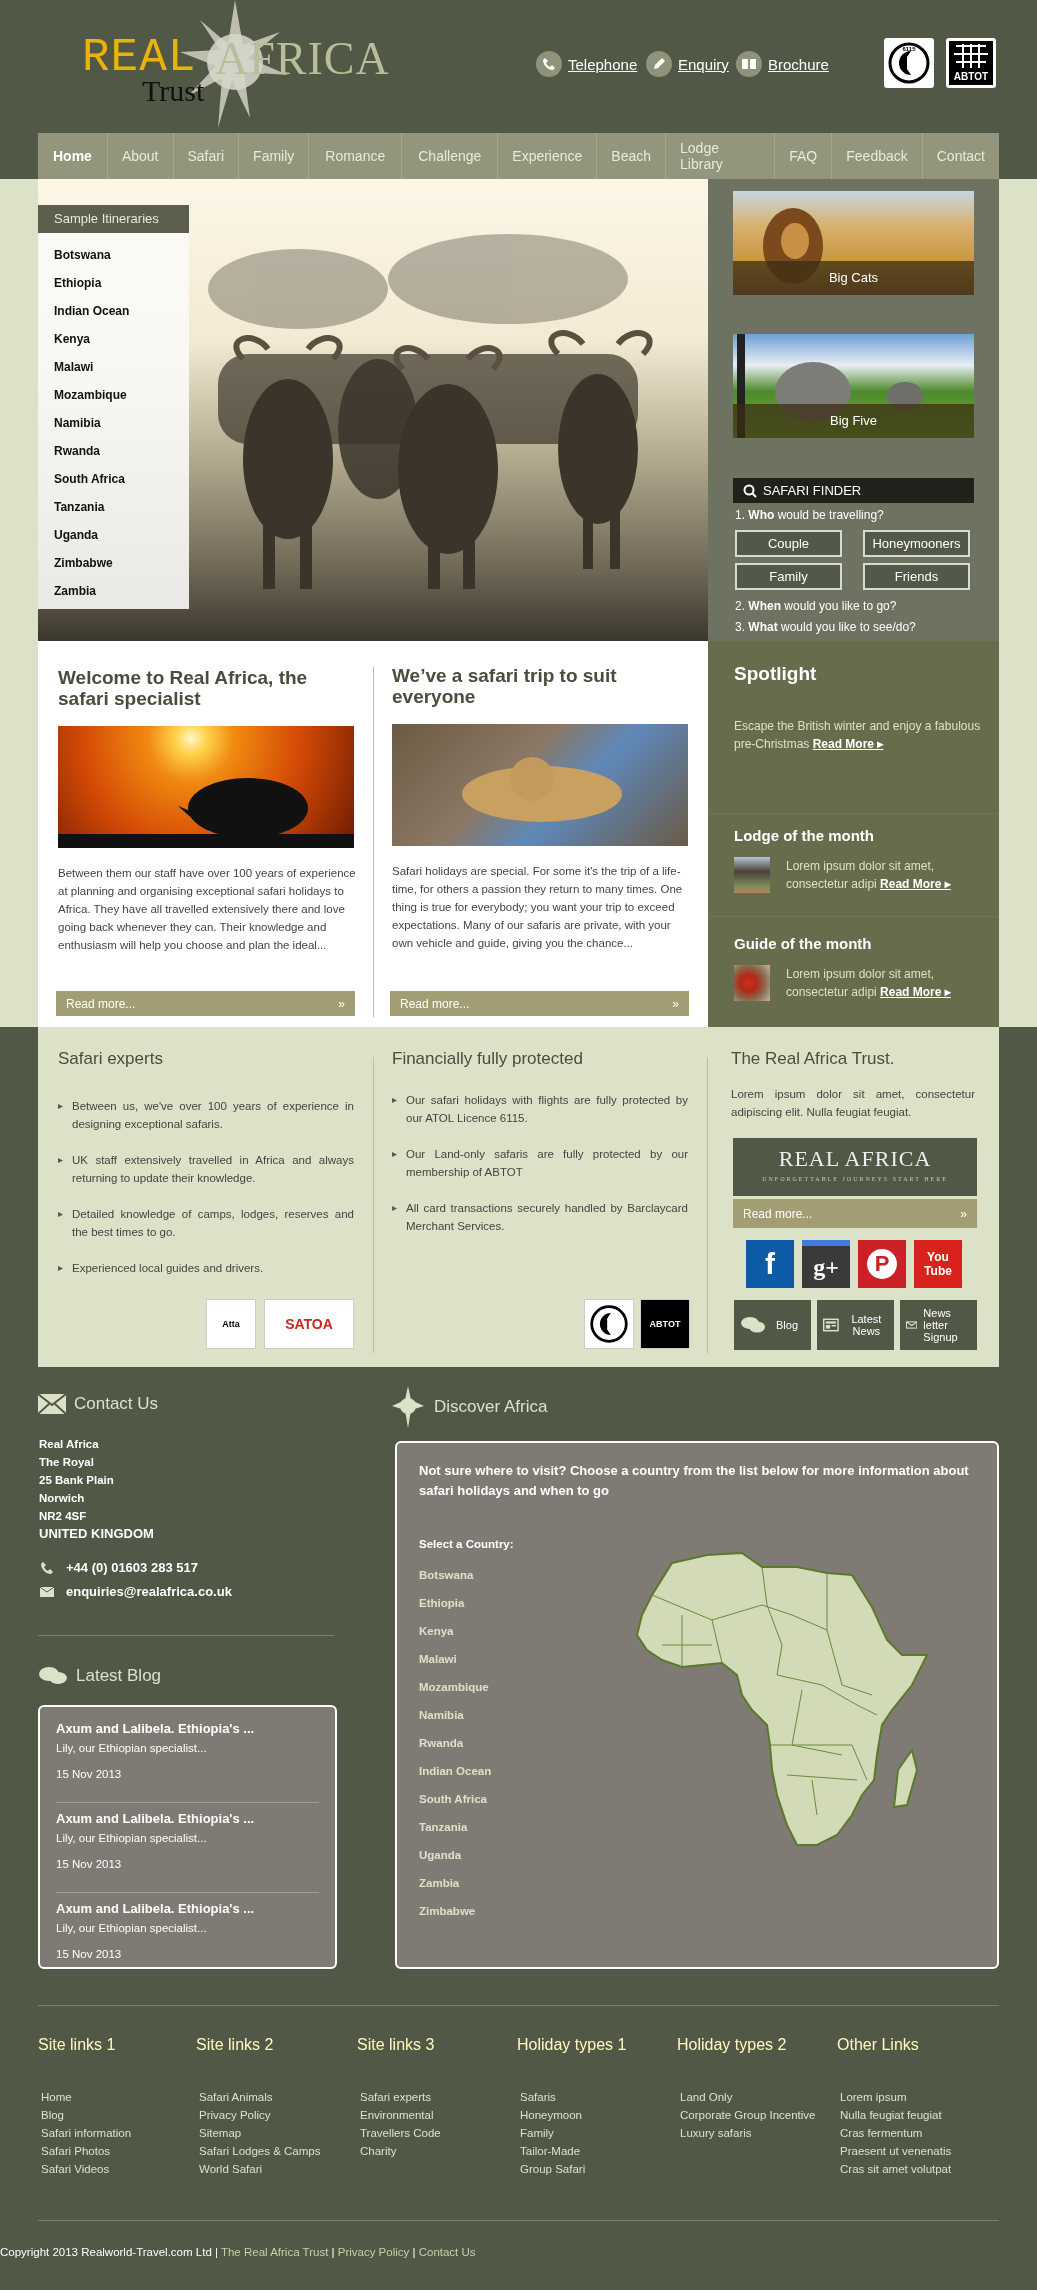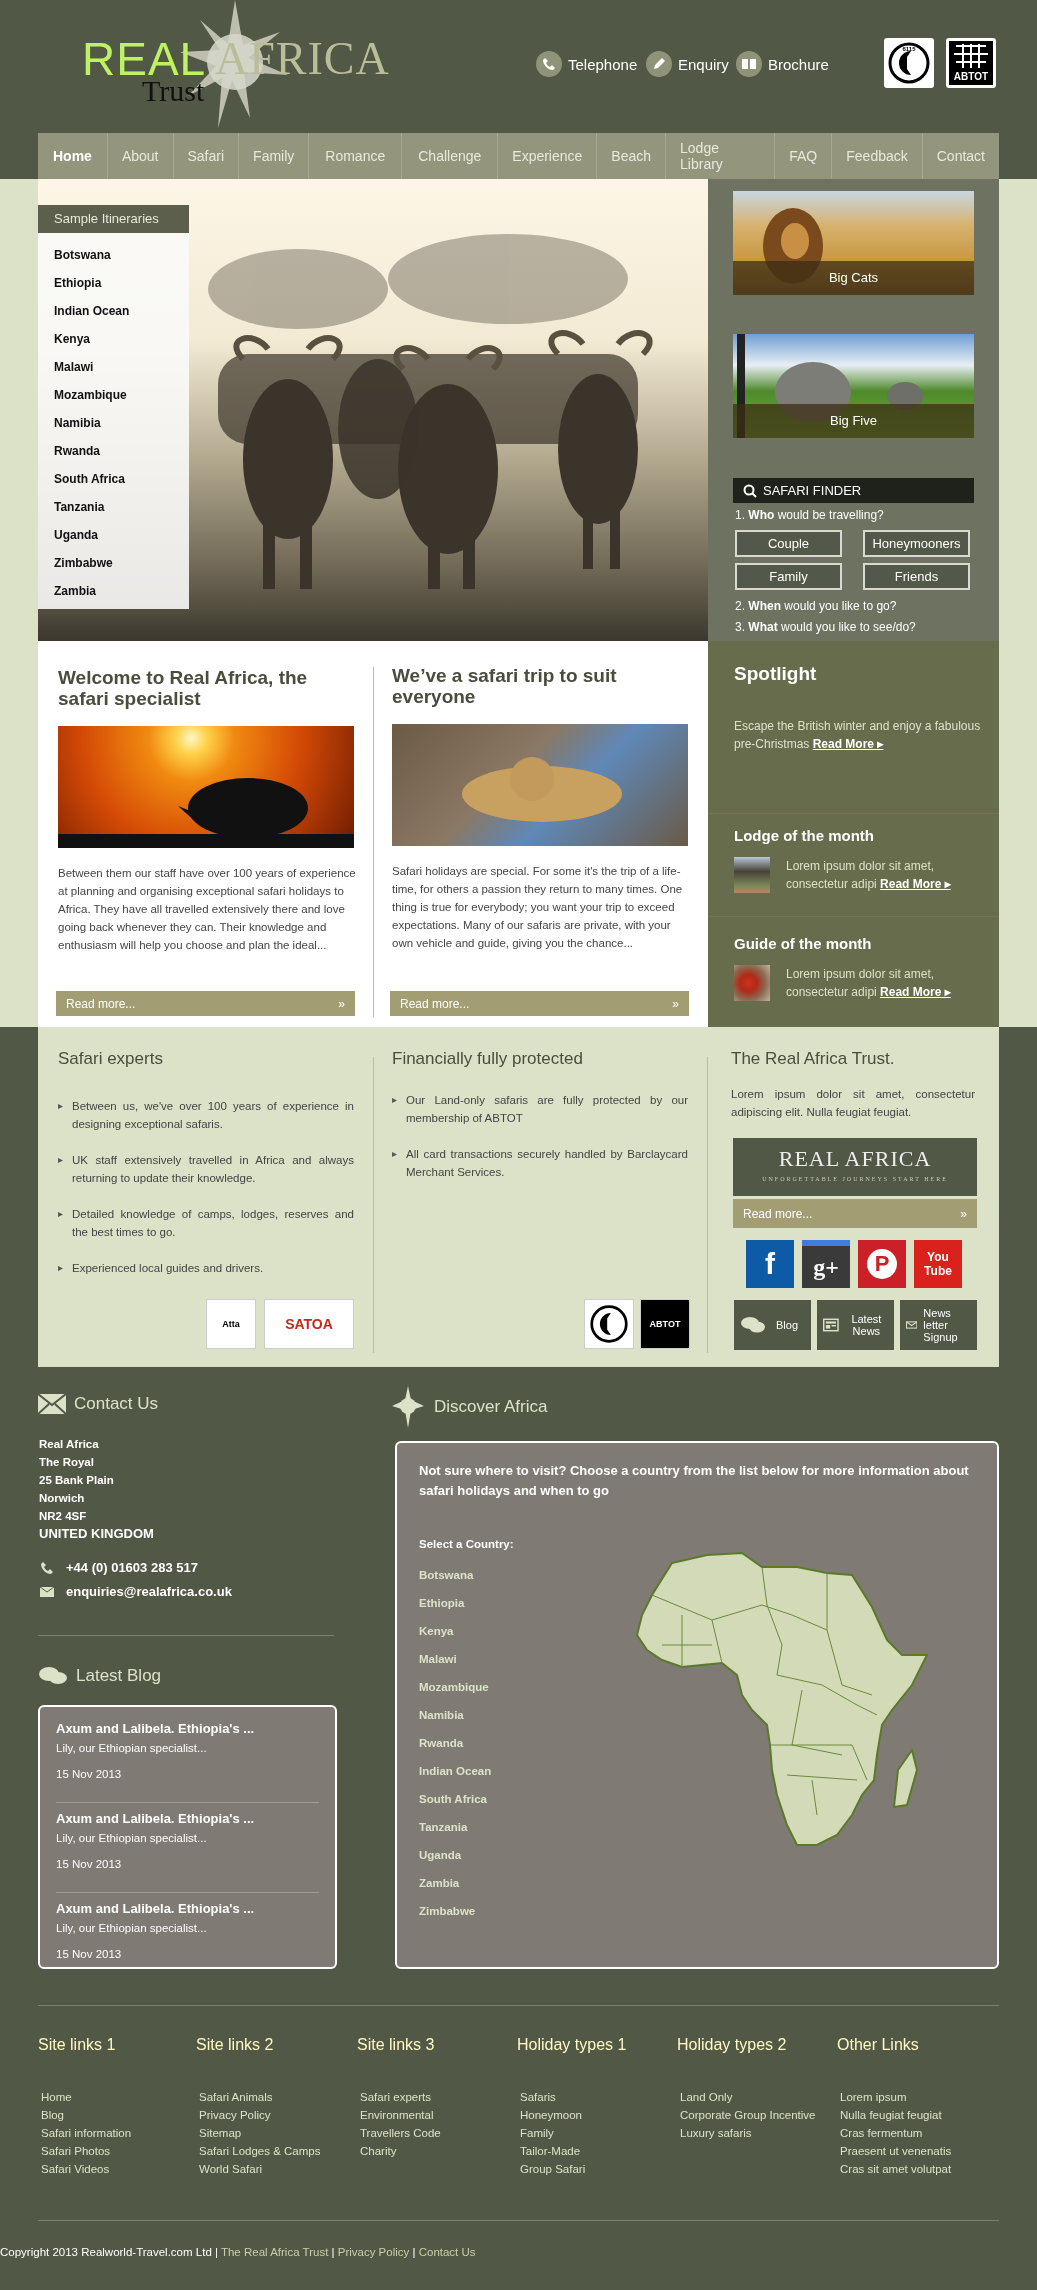--- a/index.html
+++ b/index.html
@@ -2,26 +2,26 @@
 <html><head>
 <meta charset="utf-8">
 <style>
 *{box-sizing:border-box;margin:0;padding:0}
 body{width:1037px;height:2290px;background:#525846;font-family:"Liberation Sans",sans-serif;position:relative;overflow:hidden}
 a{color:inherit}
 .abs{position:absolute}
 
 #logo{left:40px;top:0;width:320px;height:130px}
 #logo .star{position:absolute;left:140px;top:0}
-#logo .real{position:absolute;left:42px;top:32px;font-family:Liberation Sans, sans-serif;font-size:46px;letter-spacing:1px;color:#bef264}
+#logo .real{position:absolute;left:42px;top:32px;font-family:Liberation Mono, monospace;font-size:46px;letter-spacing:1px;color:#eab308}
 #logo .africa{position:absolute;left:175px;top:32px;font-family:"Liberation Serif",serif;font-size:46px;letter-spacing:1px;color:#b9bd9a}
 #logo .trust{position:absolute;left:102px;top:74px;font-family:"Liberation Serif",serif;font-size:30px;color:#111}
 .hlink{top:50px;height:28px;display:flex;align-items:center;gap:6px;color:#fff;font-size:15px}
 .hlink .ic{width:26px;height:26px;border-radius:50%;background:#8f937a;display:flex;align-items:center;justify-content:center}
-.hlink span.t{}
+.hlink span.t{text-decoration:underline}
 .badge{top:38px;width:50px;height:50px;background:#fff;border-radius:3px;display:flex;align-items:center;justify-content:center;font-weight:bold;font-size:10px;color:#000}
 
 #nav{left:38px;top:133px;width:961px;height:46px;background:#93967c;display:flex}
 #nav .ni{height:46px;display:flex;align-items:center;padding:0 14px;color:#e8e9dc;font-size:14px;border-right:1px solid #a5a88f}
 #nav .ni.active{color:#fff;font-weight:bold}
 
 .band{background:#dce2c8}
 
 #hero{left:38px;top:179px;width:670px;height:462px;background:linear-gradient(180deg,#fdf6e6 0%,#f3ead4 35%,#b4aa90 60%,#6e6654 85%,#3b372e 100%);overflow:hidden}
 #itin{left:38px;top:205px;width:151px;height:404px;background:rgba(250,250,248,.9)}
@@ -285,20 +285,21 @@
       <li>Detailed knowledge of camps, lodges, reserves and the best times to go.</li>
       <li>Experienced local guides and drivers.</li>
     </ul>
   </div>
   <div class="abs logo-sm" style="left:168px;top:272px;width:50px;height:50px">Atta</div>
   <div class="abs logo-sm" style="left:226px;top:272px;width:90px;height:50px;color:#c8281c;font-size:14px">SATOA</div>
   <div class="vline" style="left:335px;top:30px;height:296px"></div>
   <div class="abs" style="left:354px;top:22px;width:296px">
     <h4>Financially fully protected</h4>
     <ul style="margin-top:22px">
+      <li>Our safari holidays with flights are fully protected by our ATOL Licence 6115.</li>
       <li>Our Land-only safaris are fully protected by our membership of ABTOT</li>
       <li>All card transactions securely handled by Barclaycard Merchant Services.</li>
     </ul>
   </div>
   <div class="abs logo-sm" style="left:546px;top:272px;width:50px;height:50px">
     <svg width="40" height="40" viewBox="0 0 44 44">
         <circle cx="22" cy="22" r="19" fill="none" stroke="#000" stroke-width="3"></circle>
         <path d="M24 10a12 12 0 1 0 0 24l-4-6v-12z" fill="#000"></path>
       </svg>
   </div>

